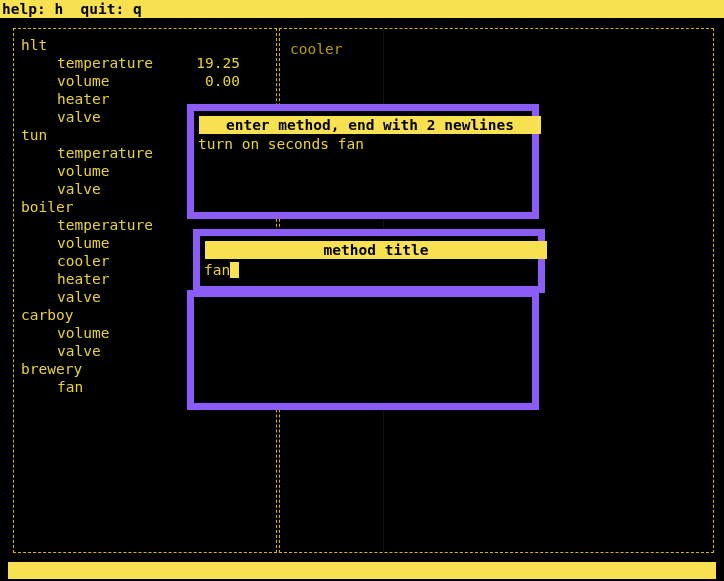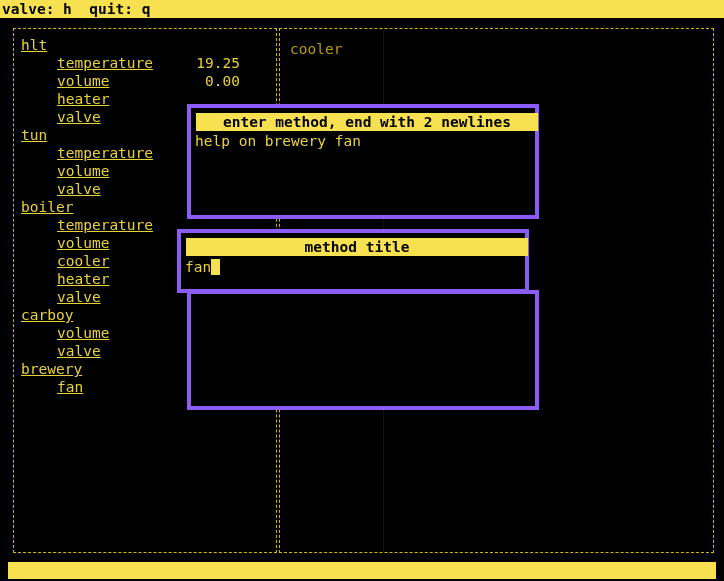--- a/index.html
+++ b/index.html
@@ -72,21 +72,21 @@
     left: 21px; top: 36px;
     width: 240px;
     white-space: pre;
   }
   .tree-row {
     position: relative;
     height: 18px;
     line-height: 18px;
     white-space: pre;
   }
-  .tree-row .lbl { display: inline-block; text-decoration: underline; }
+  .tree-row .lbl { display: inline-block; }
   .tree-row.lvl0 .lbl { padding-left: 0px; }
   .tree-row.lvl1 .lbl { padding-left: 36px; }
   .tree-row .val {
     position: absolute;
     right: 21px;
     top: 0;
     text-align: right;
     white-space: pre;
   }
 
@@ -95,26 +95,26 @@
     position: absolute;
     left: 290px; top: 40px;
     line-height: 18px;
     white-space: pre;
     color: #b99b13;
   }
 
   
   .dialog {
     position: absolute;
-    border: 4px solid #8b5cf6;
+    border: 7px solid #8b5cf6;
     box-sizing: border-box;
     background: #000000;
   }
   .dlg-method { left: 187px; top: 104px; width: 352px; height: 115px; }
-  .dlg-title  { left: 177px; top: 229px; width: 352px; height: 64px;  }
+  .dlg-title  { left: 193px; top: 229px; width: 352px; height: 64px;  }
   .dlg-empty  { left: 187px; top: 290px; width: 352px; height: 120px; }
 
   .dlg-header {
     position: absolute;
     left: 5px; top: 5px;
     width: 342px; height: 18px;
     background: #f7e150;
     color: #000000;
     font-weight: bold;
     line-height: 18px;
@@ -145,35 +145,35 @@
     height: 16px;
     vertical-align: -3px;
     background: #f7e150;
   }
 </style>
 </head>
 <body>
 
 <div class="screen">
 
-  <div class="topbar">valve: h  quit: q</div>
+  <div class="topbar">help: h  quit: q</div>
 
   <div class="panel panel-left"></div>
 
   <div class="panel panel-right"></div>
 
   <div class="subdivider"></div>
 
   <div class="panel-label">cooler</div>
 
   <div class="tree" id="tree"><div class="tree-row lvl0"><span class="lbl">hlt</span></div><div class="tree-row lvl1"><span class="lbl">temperature</span><span class="val">19.25</span></div><div class="tree-row lvl1"><span class="lbl">volume</span><span class="val">0.00</span></div><div class="tree-row lvl1"><span class="lbl">heater</span></div><div class="tree-row lvl1"><span class="lbl">valve</span></div><div class="tree-row lvl0"><span class="lbl">tun</span></div><div class="tree-row lvl1"><span class="lbl">temperature</span></div><div class="tree-row lvl1"><span class="lbl">volume</span></div><div class="tree-row lvl1"><span class="lbl">valve</span></div><div class="tree-row lvl0"><span class="lbl">boiler</span></div><div class="tree-row lvl1"><span class="lbl">temperature</span></div><div class="tree-row lvl1"><span class="lbl">volume</span></div><div class="tree-row lvl1"><span class="lbl">cooler</span></div><div class="tree-row lvl1"><span class="lbl">heater</span></div><div class="tree-row lvl1"><span class="lbl">valve</span></div><div class="tree-row lvl0"><span class="lbl">carboy</span></div><div class="tree-row lvl1"><span class="lbl">volume</span></div><div class="tree-row lvl1"><span class="lbl">valve</span></div><div class="tree-row lvl0"><span class="lbl">brewery</span></div><div class="tree-row lvl1"><span class="lbl">fan</span></div></div>
 
   <div class="dialog dlg-method">
     <div class="dlg-header">enter method, end with 2 newlines</div>
-    <div class="dlg-body" id="method-lines"><div class="dlg-line">help on brewery fan</div></div>
+    <div class="dlg-body" id="method-lines"><div class="dlg-line">turn on seconds fan</div></div>
   </div>
 
   <div class="dialog dlg-title">
     <div class="dlg-header">method title</div>
     <div class="input-line"><span>fan</span><span class="cursor"></span></div>
   </div>
 
   <div class="dialog dlg-empty"></div>
 
   <div class="bottombar"></div>

